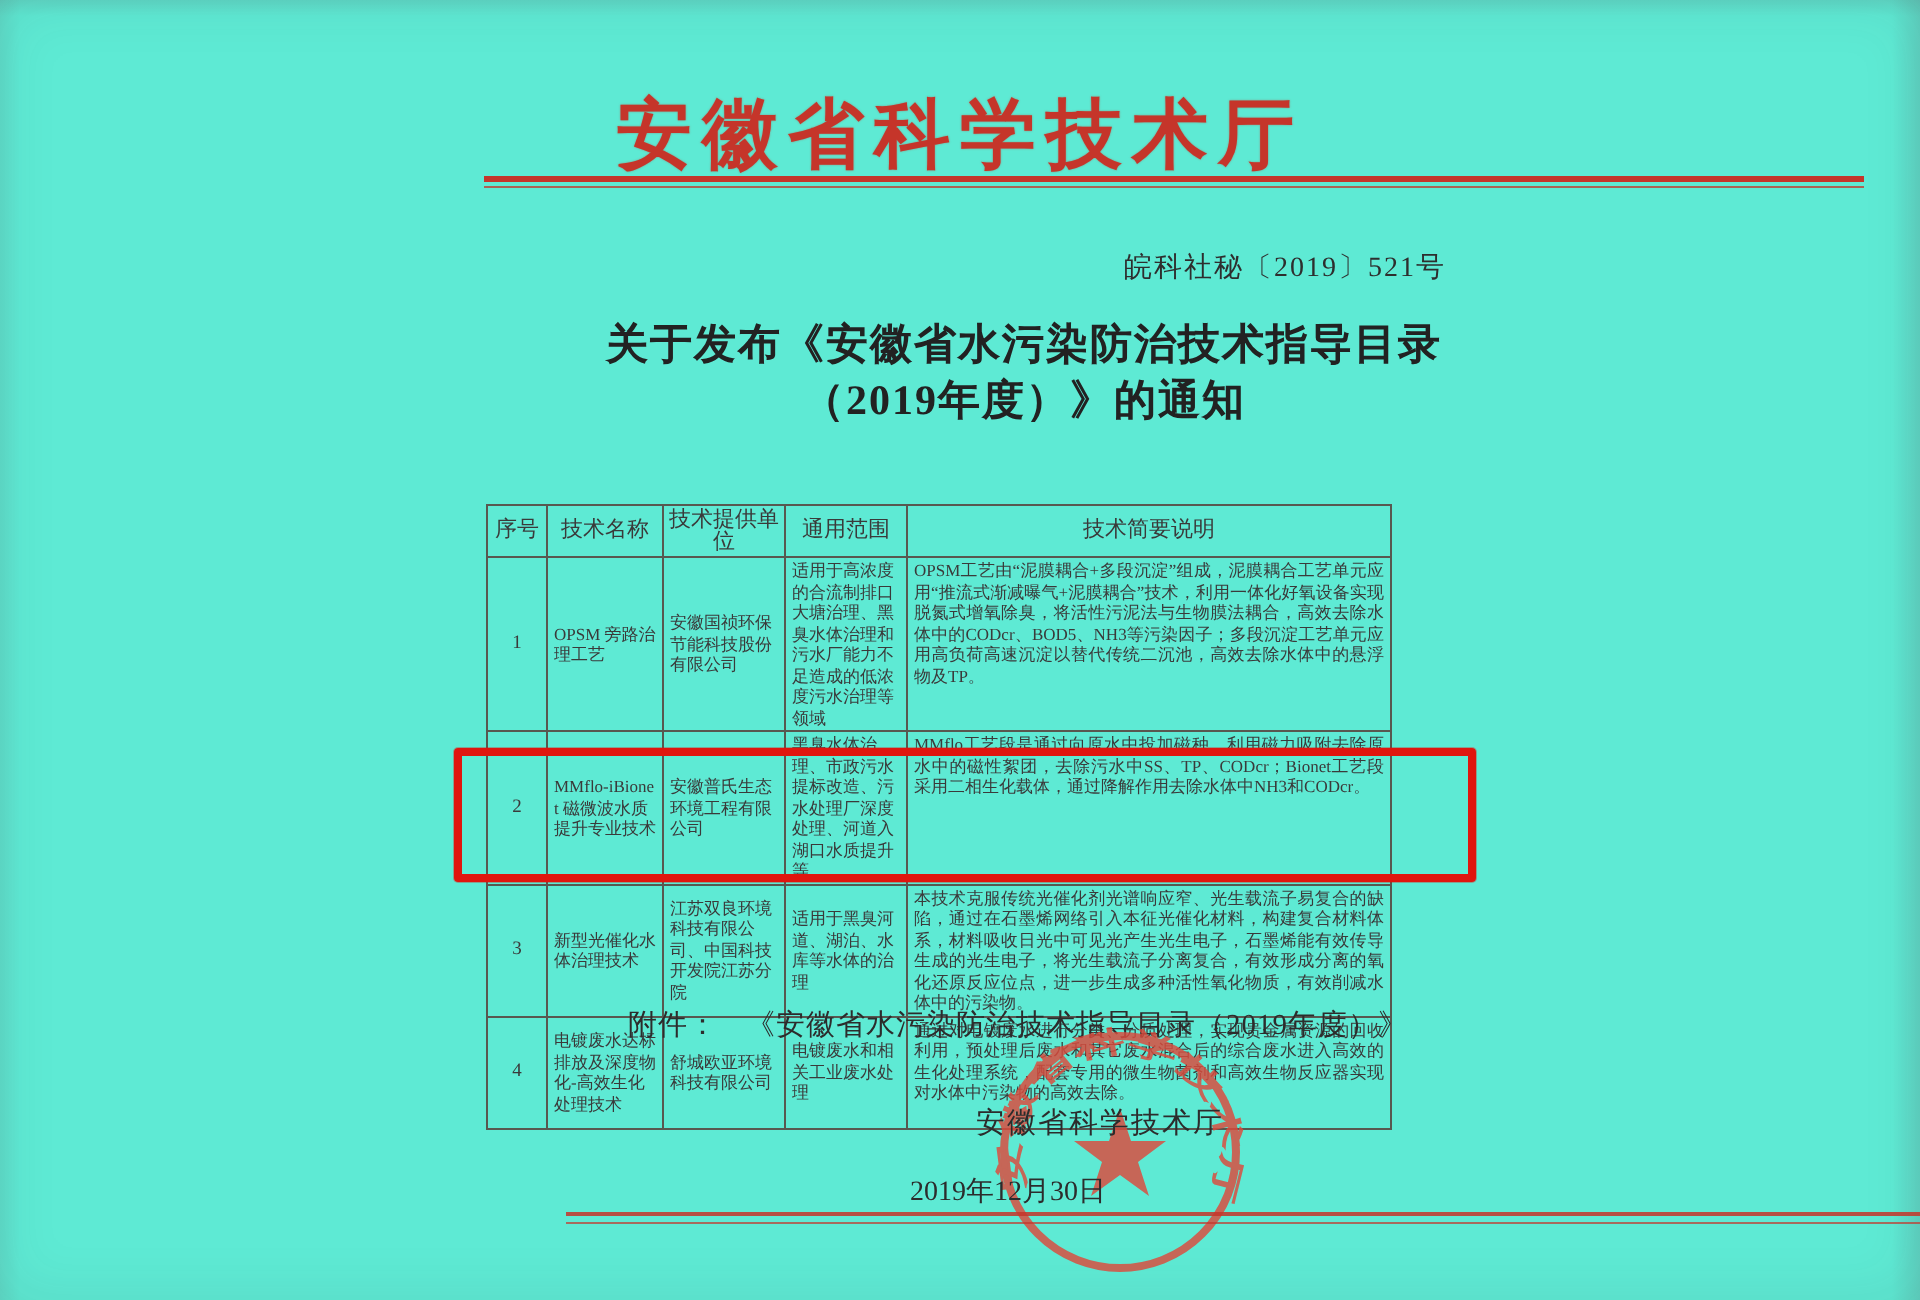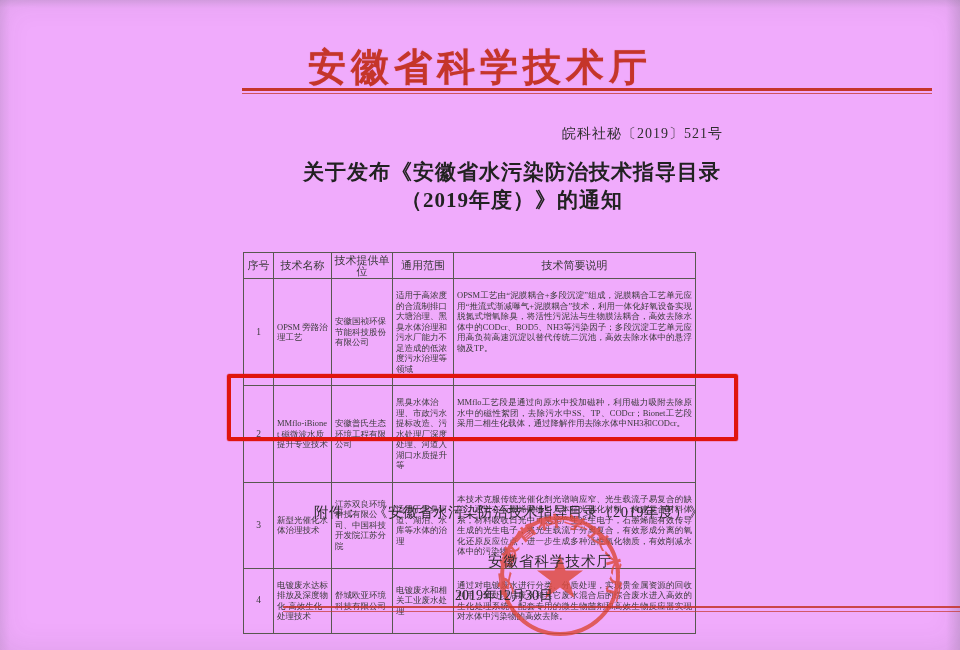--- a/index.html
+++ b/index.html
@@ -3,21 +3,21 @@
 <meta charset="utf-8">
 <style>
   html,body{margin:0;padding:0;}
   body{
     width:960px;height:650px;
     font-family:"Liberation Serif","DejaVu Serif",serif;
     background:#f2f2f0;
   }
   .page{
     position:relative;width:960px;height:650px;overflow:hidden;
-    background:#f0abfc;
+    background:#5eead4;
     box-shadow:inset 0 0 30px rgba(60,60,55,0.10);
   }
   .edge-right{position:absolute;right:0;top:0;width:14px;height:650px;
     background:linear-gradient(to right,rgba(0,0,0,0),rgba(90,100,105,0.18));}
   .edge-top{position:absolute;left:0;top:0;width:960px;height:8px;
     background:linear-gradient(to bottom,rgba(90,100,105,0.14),rgba(0,0,0,0));}
   .edge-left{position:absolute;left:0;top:0;width:10px;height:650px;
     background:linear-gradient(to left,rgba(0,0,0,0),rgba(90,100,105,0.10));}
 
   .org-header{
@@ -39,21 +39,21 @@
     text-align:center;color:#222;font-weight:bold;
     font-size:21px;line-height:28px;letter-spacing:1px;padding-left:32px;
   }
 
   .tech-table{
     position:absolute;top:252px;left:243px;
     border-collapse:collapse;table-layout:fixed;width:452px;
     font-size:8.5px;color:#3a3a3a;
   }
   .tech-table th,.tech-table td{
-    border:1px solid #585850;padding:11px 3px;overflow:hidden;
+    border:1px solid #585850;padding:1px 3px;overflow:hidden;
     line-height:10.5px;word-break:break-all;
   }
   .tech-table th{font-weight:normal;text-align:center;font-size:11px;padding:2px;}
   .tech-table td.c-no{text-align:center;vertical-align:middle;font-size:9.5px;}
   .tech-table td.c-name,.tech-table td.c-provider,.tech-table td.c-scope{vertical-align:middle;}
   .tech-table td.c-summary{vertical-align:top;text-align:justify;}
 
   .highlight-box{
     position:absolute;left:227px;top:374px;width:503px;height:59px;
     border:4px solid #e0150e;border-radius:2px;

